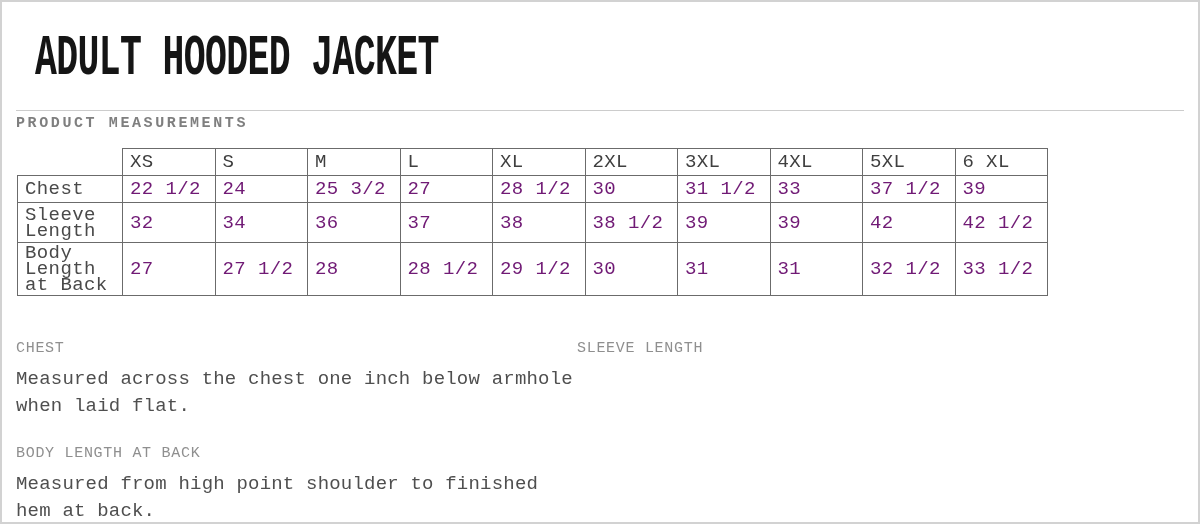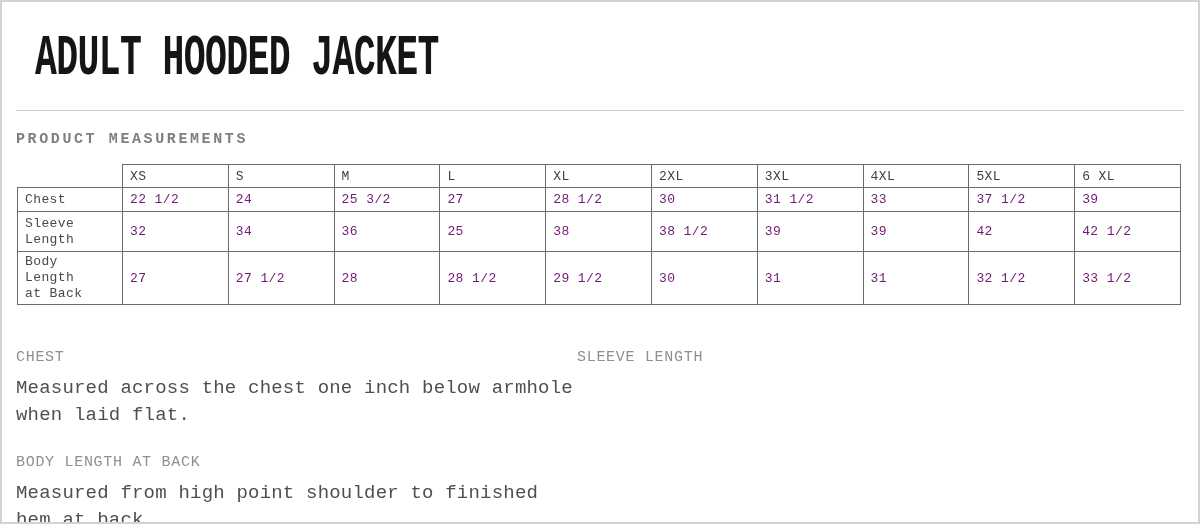--- a/index.html
+++ b/index.html
@@ -25,33 +25,33 @@
     transform: scaleX(0.64);
     transform-origin: left center;
     white-space: nowrap;
   }
   .divider {
     border: none;
     border-top: 1px solid #cccccc;
     margin-top: 28px;
   }
   .measurements-heading {
-    margin-top: 20px;
+    margin-top: 4px;
     font-size: 15px;
     font-weight: 700;
     color: #7f7f7f;
     letter-spacing: 2.6px;
   }
   table.size-table {
     margin-top: 16px;
     margin-left: 1px;
-    width: 1164px;
+    width: 1031px;
     table-layout: fixed;
     border-collapse: collapse;
-    font-size: 13px;
+    font-size: 19px;
     letter-spacing: 0.4px;
   }
   .size-table col.label-col { width: 105px; }
   .size-table th, .size-table td {
     border: 1px solid #6b6b6b;
     font-weight: 400;
     text-align: left;
     vertical-align: middle;
     padding: 2px 7px;
     color: #701a75;
@@ -139,21 +139,21 @@
         <td>33</td>
         <td>37 1/2</td>
         <td>39</td>
       </tr>
       <tr class="row-tall">
         <th class="row-label">Sleeve
 Length</th>
         <td>32</td>
         <td>34</td>
         <td>36</td>
-        <td>25</td>
+        <td>37</td>
         <td>38</td>
         <td>38 1/2</td>
         <td>39</td>
         <td>39</td>
         <td>42</td>
         <td>42 1/2</td>
       </tr>
       <tr class="row-tall">
         <th class="row-label">Body Length
 at Back</th>

